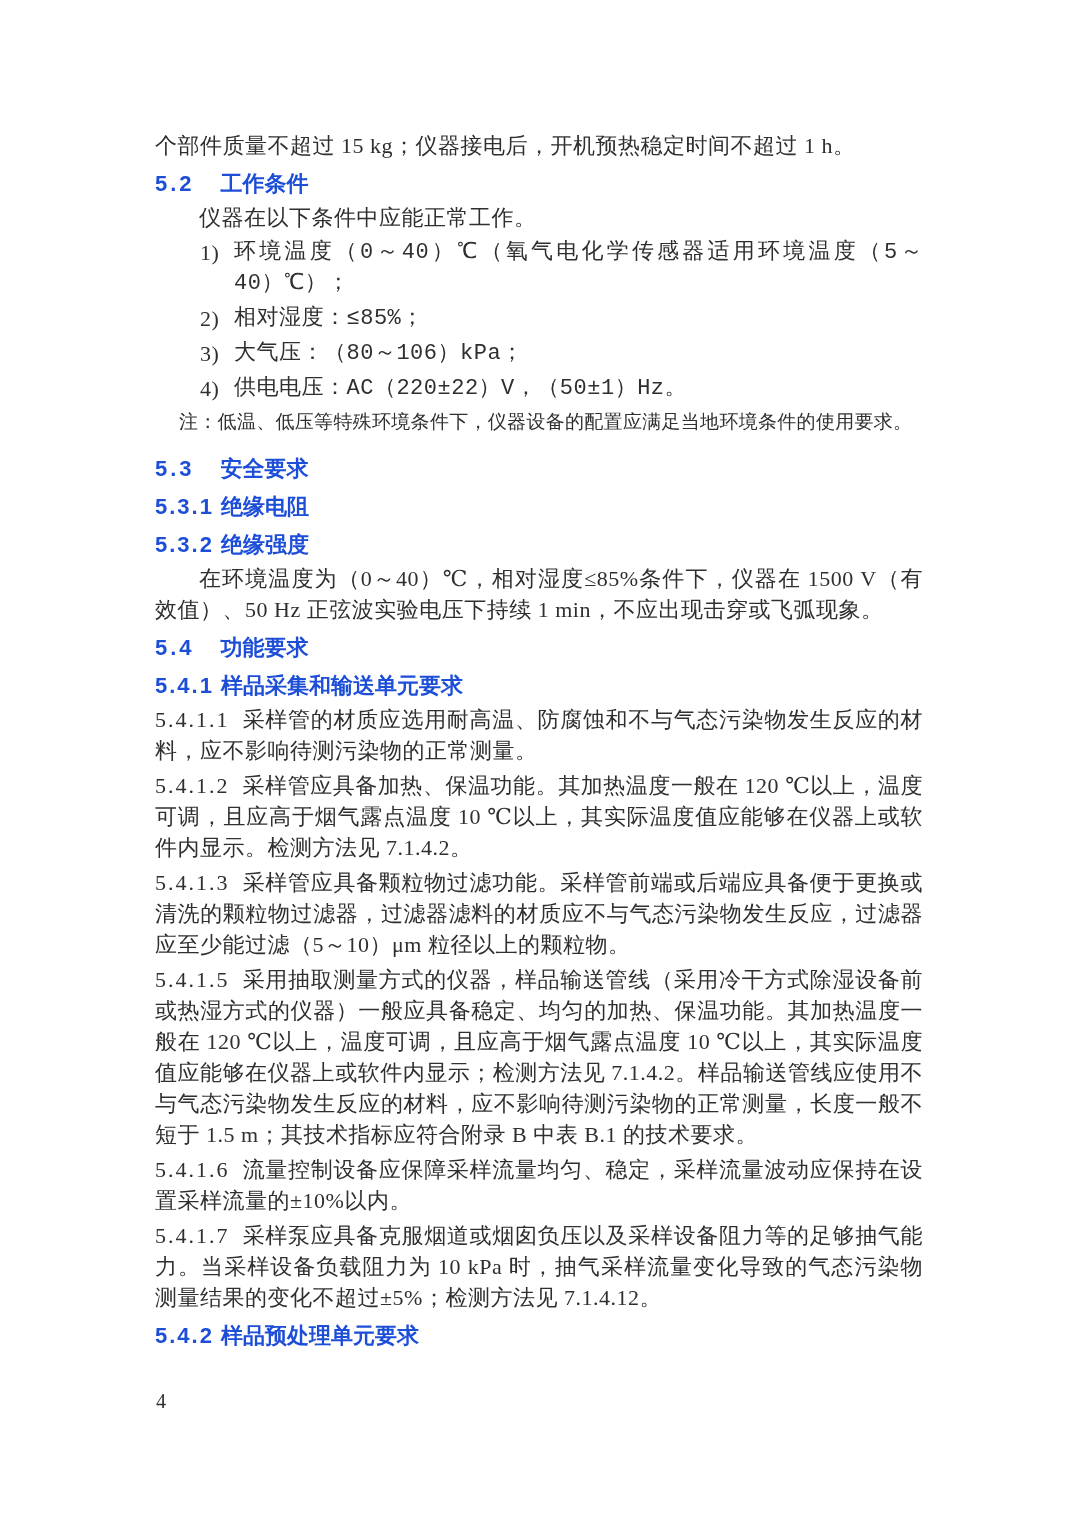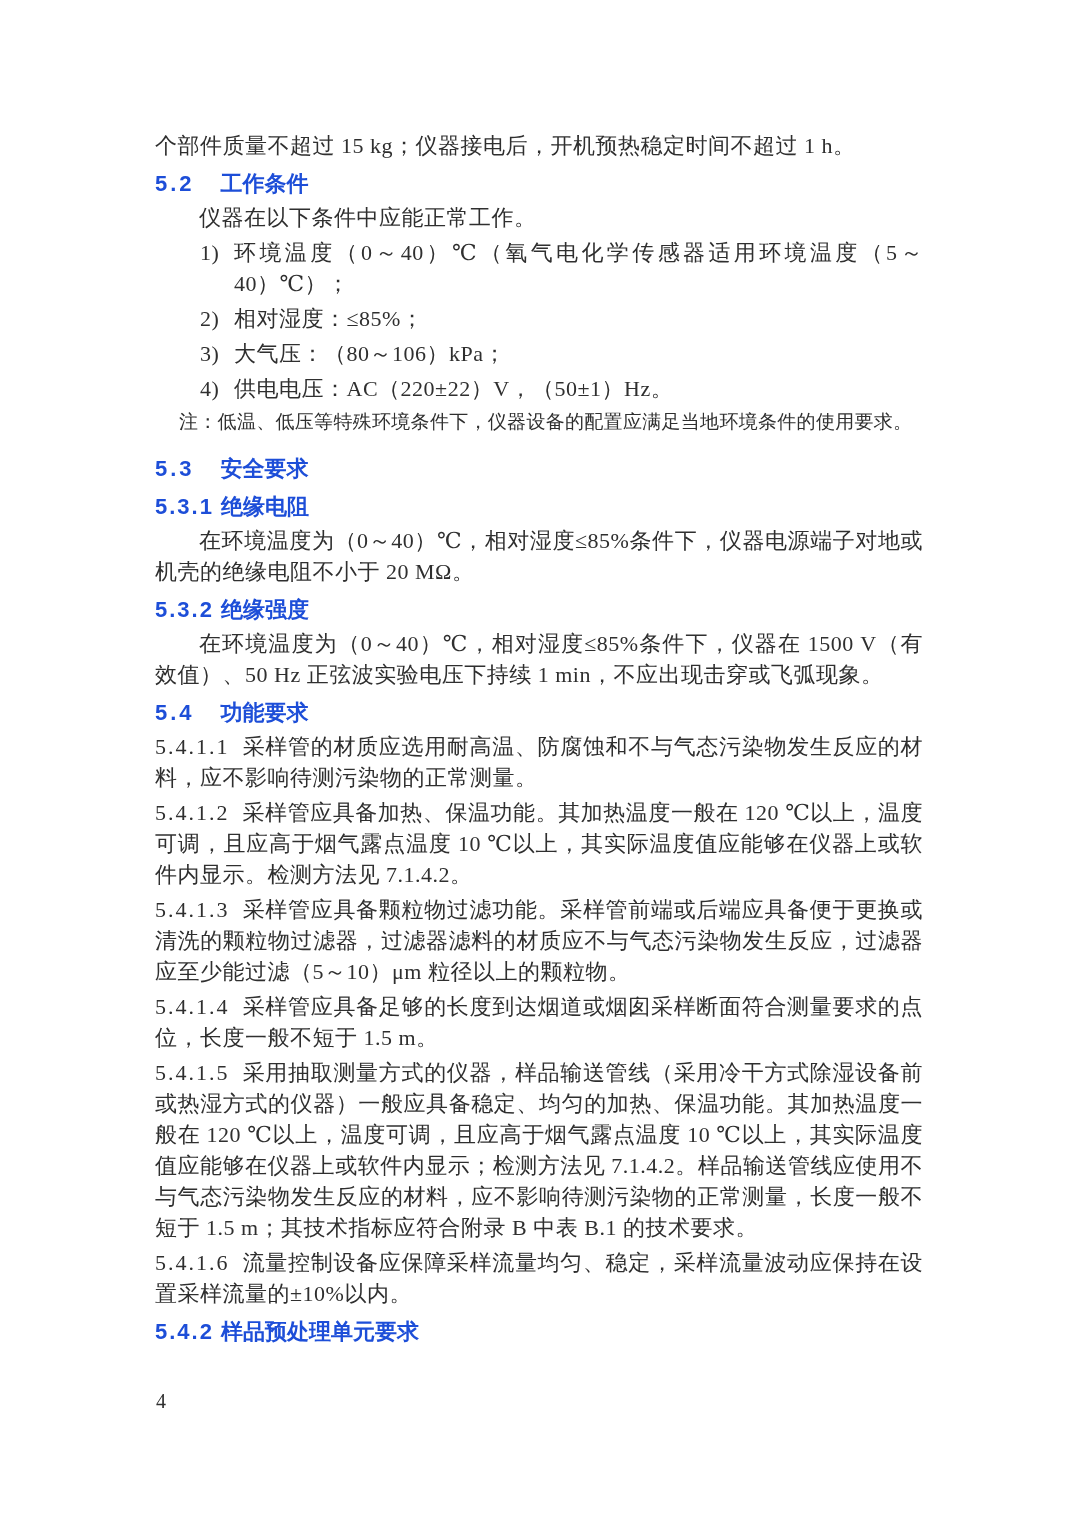--- a/index.html
+++ b/index.html
@@ -36,21 +36,21 @@
   .h3 .hnum{letter-spacing:2px;margin-right:7px;}
   .list-item{
     display:flex;
     margin:4px 0;
     padding-left:45px;
     font-size:22px;
     line-height:31px;
     letter-spacing:0.5px;
   }
   .lnum{flex:0 0 34px;}
-  .ltext{flex:1;text-align:justify;}
+  .ltext{flex:1;text-align:justify;font-family:Liberation Mono, monospace;}
   .note{
     margin:6px 0 16px 0;
     padding-left:24px;
     font-size:19px;
     line-height:27px;
     text-align:justify;
     letter-spacing:0.3px;
     font-family:Liberation Mono, monospace;
   }
   .clause .cnum{
@@ -85,26 +85,26 @@
         <span class="lnum">3)</span>
         <span class="ltext">大气压：（80～106）kPa；</span>
       </div>
       <div class="list-item">
         <span class="lnum">4)</span>
         <span class="ltext">供电电压：AC（220±22）V，（50±1）Hz。</span>
       </div>
       <p class="note">注：低温、低压等特殊环境条件下，仪器设备的配置应满足当地环境条件的使用要求。</p>
       <h2 class="h2"><span class="hnum">5.3</span><span class="htitle">安全要求</span></h2>
       <h3 class="h3"><span class="hnum">5.3.1</span><span class="htitle">绝缘电阻</span></h3>
-      <p class="para indent">在环境温度为（0～40）℃，相对湿度≤85%条件下，仪器电源端子对地或机壳的绝缘电阻不小于 20 MΩ。</p>
       <h3 class="h3"><span class="hnum">5.3.2</span><span class="htitle">绝缘强度</span></h3>
       <p class="para indent">在环境温度为（0～40）℃，相对湿度≤85%条件下，仪器在 1500 V（有效值）、50 Hz 正弦波实验电压下持续 1 min，不应出现击穿或飞弧现象。</p>
       <h2 class="h2"><span class="hnum">5.4</span><span class="htitle">功能要求</span></h2>
+      <h3 class="h3"><span class="hnum">5.4.1</span><span class="htitle">样品采集和输送单元要求</span></h3>
       <p class="para clause"><span class="cnum">5.4.1.1</span>采样管的材质应选用耐高温、防腐蚀和不与气态污染物发生反应的材料，应不影响待测污染物的正常测量。</p>
       <p class="para clause"><span class="cnum">5.4.1.2</span>采样管应具备加热、保温功能。其加热温度一般在 120 ℃以上，温度可调，且应高于烟气露点温度 10 ℃以上，其实际温度值应能够在仪器上或软件内显示。检测方法见 7.1.4.2。</p>
       <p class="para clause"><span class="cnum">5.4.1.3</span>采样管应具备颗粒物过滤功能。采样管前端或后端应具备便于更换或清洗的颗粒物过滤器，过滤器滤料的材质应不与气态污染物发生反应，过滤器应至少能过滤（5～10）μm 粒径以上的颗粒物。</p>
-      <p class="para clause"><span class="cnum">5.4.1.4</span>采样管应具备足够的长度到达烟道或烟囱采样断面符合测量要求的点位，长度一般不短于 1.5 m。</p>
       <p class="para clause"><span class="cnum">5.4.1.5</span>采用抽取测量方式的仪器，样品输送管线（采用冷干方式除湿设备前或热湿方式的仪器）一般应具备稳定、均匀的加热、保温功能。其加热温度一般在 120 ℃以上，温度可调，且应高于烟气露点温度 10 ℃以上，其实际温度值应能够在仪器上或软件内显示；检测方法见 7.1.4.2。样品输送管线应使用不与气态污染物发生反应的材料，应不影响待测污染物的正常测量，长度一般不短于 1.5 m；其技术指标应符合附录 B 中表 B.1 的技术要求。</p>
       <p class="para clause"><span class="cnum">5.4.1.6</span>流量控制设备应保障采样流量均匀、稳定，采样流量波动应保持在设置采样流量的±10%以内。</p>
+      <p class="para clause"><span class="cnum">5.4.1.7</span>采样泵应具备克服烟道或烟囱负压以及采样设备阻力等的足够抽气能力。当采样设备负载阻力为 10 kPa 时，抽气采样流量变化导致的气态污染物测量结果的变化不超过±5%；检测方法见 7.1.4.12。</p>
       <h3 class="h3"><span class="hnum">5.4.2</span><span class="htitle">样品预处理单元要求</span></h3>
     </main>
   <div class="page-number">4</div>
 </div>
 
 </body></html>

